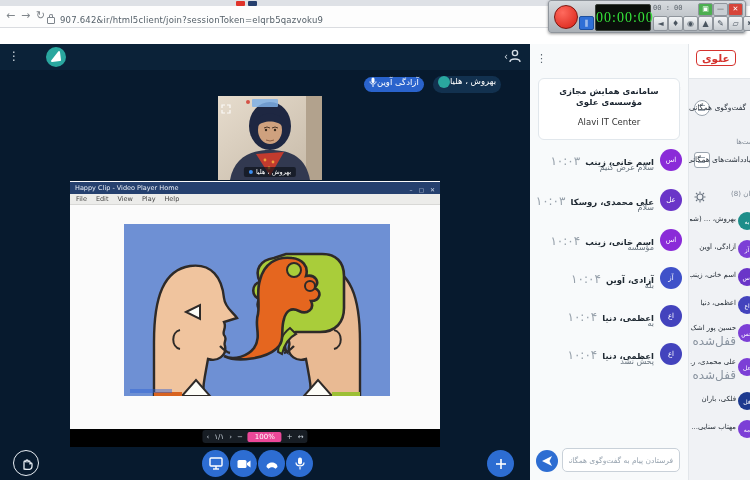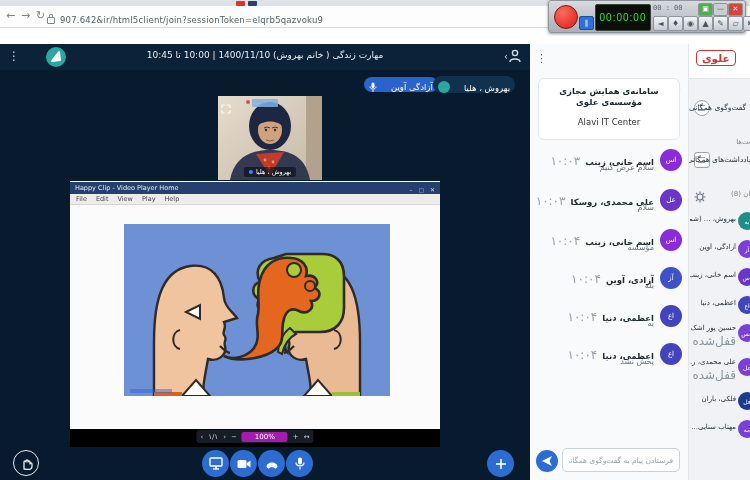--- a/index.html
+++ b/index.html
@@ -23,41 +23,41 @@
   #profile-icon{right:10px;top:7px;width:13px;height:13px;border:2px solid #2d3b4e;border-radius:50%;}
   #profile-icon:before{content:"";position:absolute;left:3.5px;top:2px;width:4px;height:4px;background:#2d3b4e;border-radius:50%;}
   #profile-icon:after{content:"";position:absolute;left:1.5px;top:6.5px;width:8px;height:4px;background:#2d3b4e;border-radius:4px 4px 0 0;}
 
   
   #recorder{left:548px;top:0;width:196px;height:31px;border:1px solid #8f959c;border-radius:3px;
     background:linear-gradient(#d7dbdf,#aab0b6);box-shadow:0 1px 3px rgba(0,0,0,.4);}
   #rec-btn{left:5px;top:4px;width:22px;height:22px;border-radius:50%;background:radial-gradient(circle at 35% 30%,#ff6a5e,#d61f14);border:1px solid #7c1710;}
   #pause-btn{left:30px;top:15px;width:13px;height:12px;background:#2f6fd6;border:1px solid #1d4f9e;border-radius:2px;color:#fff;font-size:7px;text-align:center;line-height:12px;}
   #lcd{left:46px;top:3px;width:54px;height:25px;background:#0a0f0a;border:1px solid #3a403a;border-radius:2px;
-    color:#35e23a;font-family:Liberation Sans, sans-serif;font-size:10px;line-height:25px;text-align:center;letter-spacing:1px;}
+    color:#35e23a;font-family:Liberation Serif, serif;font-size:14px;line-height:25px;text-align:center;letter-spacing:1px;}
   .rec-mini{position:absolute;top:15px;width:13px;height:13px;background:linear-gradient(#f2f4f6,#c8cdd2);
     border:1px solid #8f959c;border-radius:2px;font-size:8px;line-height:13px;text-align:center;color:#4a5560;}
   .rec-top{position:absolute;top:2px;width:13px;height:11px;border-radius:2px;font-size:7px;line-height:11px;text-align:center;color:#fff;border:1px solid #8f959c;}
   #rec-counter{left:104px;top:3px;font-size:7px;color:#5d666e;font-family:"DejaVu Sans Mono",monospace;}
 
   
   #banner{left:0;top:27px;width:750px;height:17px;background:#1f76e8;color:#fff;
     font-size:9.5px;font-weight:bold;text-align:center;line-height:17px;}
 
   
   #app{left:0;top:44px;width:750px;height:436px;background:#071a2e;}
   #stage{left:0;top:0;width:530px;height:436px;background:#071a2e;}
 
   #stage-header{left:0;top:0;width:530px;height:26px;background:#0b2238;}
   #kebab-stage{left:8px;top:5px;color:#cfd8e0;font-size:12px;}
   #bbb-logo{left:46px;top:3px;width:20px;height:20px;border-radius:50%;background:#2aa79f;}
   #meeting-title{left:100px;right:100px;top:6px;color:#e8eef4;font-size:9px;text-align:center;}
   #users-toggle{right:8px;top:4px;color:#d4dde6;font-size:10px;}
 
-  .pill{position:absolute;border-radius:9px;display:flex;align-items:flex-end;color:#fff;font-size:8.5px;padding:0 5px;gap:14px;}
+  .pill{position:absolute;border-radius:9px;display:flex;align-items:flex-start;color:#fff;font-size:8.5px;padding:0 5px;gap:0;}
   #pill-speaker{left:364px;top:33px;height:15px;background:#2a63cc;}
   #pill-user{left:433px;top:32px;height:17px;background:#12314f;}
   .pill-avatar{width:12px;height:12px;border-radius:50%;background:#2aa79f;flex:0 0 auto;}
 
   
   #webcam{left:218px;top:52px;width:104px;height:84px;background:#0a0a0a;overflow:hidden;}
   #cam-tag{position:absolute;left:50%;transform:translateX(-50%);bottom:3px;background:rgba(10,14,20,.65);
     color:#fff;font-size:6.5px;padding:1px 5px;border-radius:2px;white-space:nowrap;display:flex;align-items:center;gap:3px;}
   #cam-tag .dot{width:4px;height:4px;border-radius:50%;background:#3d8ef0;}
   #cam-expand{position:absolute;left:3px;top:3px;opacity:.85;}
@@ -73,21 +73,21 @@
   #win-menu{position:absolute;left:0;top:13px;width:370px;height:11px;background:#ececea;border-bottom:1px solid #d8d8d6;
     color:#444;font-size:6.5px;line-height:11px;padding-left:6px;box-sizing:border-box;}
   #win-menu span{margin-right:9px;}
   #artwork{position:absolute;left:54px;top:43px;width:266px;height:172px;}
   #watermark{position:absolute;left:60px;bottom:36px;width:42px;height:4px;background:#2a5fd4;opacity:.45;}
 
   
   #pres-toolbar{position:absolute;left:50%;transform:translateX(-50%);bottom:4px;height:13px;
     background:rgba(26,32,40,.9);border-radius:3px;display:flex;align-items:center;padding:0 4px;gap:5px;
     color:#c8d1da;font-size:7px;}
-  #pres-toolbar .chip{background:#a21caf;color:#fff;border-radius:2px;padding:1px 13px;}
+  #pres-toolbar .chip{background:#ec4899;color:#fff;border-radius:2px;padding:1px 7px;}
 
   
   .actbtn{position:absolute;width:27px;height:27px;border-radius:50%;background:#2d6dd2;
     display:flex;align-items:center;justify-content:center;}
   #btn-hand{left:13px;top:406px;background:transparent;border:1.6px solid #e8eef4;width:24px;height:24px;}
   #btn-screenshare{left:202px;top:406px;}
   #btn-camera{left:230px;top:406px;}
   #btn-phone{left:258px;top:406px;}
   #btn-mic{left:286px;top:406px;}
   #btn-plus{left:487px;top:406px;}
@@ -181,21 +181,20 @@
   <div id="app" class="abs">
     <div id="stage" class="abs">
 
       <div id="stage-header" class="abs">
         <span id="kebab-stage" class="abs">⋮</span>
         <span id="bbb-logo" class="abs">
           <svg width="20" height="20">
               <path d="M6 14 L13 5 L14 13 Z" fill="#fff" stroke="#fff" stroke-linejoin="round" stroke-width="2"></path>
             </svg>
         </span>
-        <span id="meeting-title" class="abs rtl nowrap">مهارت زندگی ( خانم بهروش) 1400/11/10 | 10:00 تا 10:45</span>
         <span id="users-toggle" class="abs">
           <svg width="18" height="16" style="vertical-align:middle">
             <text x="0" y="12" fill="#d4dde6" font-size="10">‹</text>
             <circle cx="11" cy="5" r="2.6" fill="none" stroke="#d4dde6" stroke-width="1.4"></circle>
             <path d="M6 14 C6 10 16 10 16 14" fill="none" stroke="#d4dde6" stroke-width="1.4"></path>
           </svg>
         </span>
       </div>
 
       <div id="pill-speaker" class="pill rtl">

